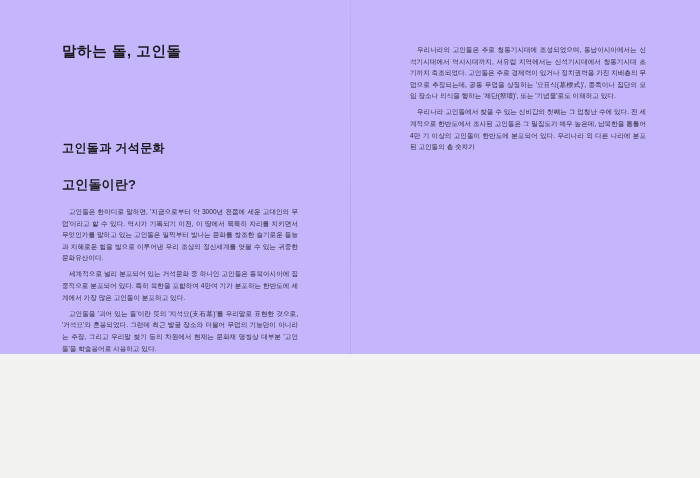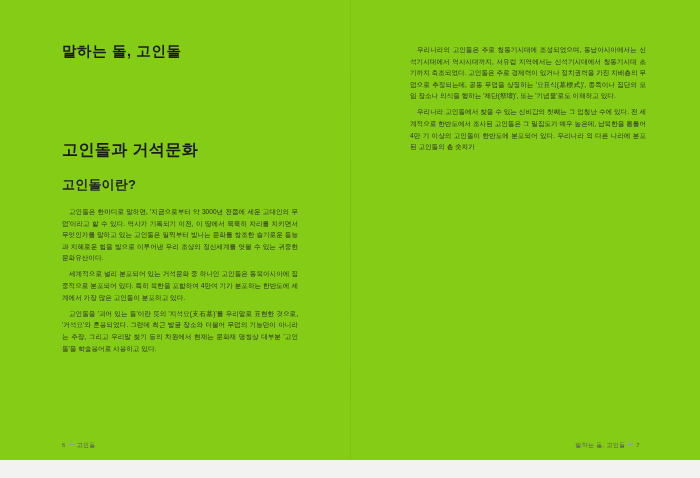--- a/index.html
+++ b/index.html
@@ -6,22 +6,22 @@
     margin: 0;
     padding: 0;
     background: #f2f2f0;
   }
   body {
     font-family: "Liberation Sans", sans-serif;
   }
   .page {
     position: relative;
     width: 700px;
-    height: 460px;
-    background: #84cc16;
+    height: 354px;
+    background: #c4b5fd;
     overflow: hidden;
   }
   .spine {
     position: absolute;
     left: 350px;
     top: 0;
     width: 1px;
     height: 478px;
     background: linear-gradient(to bottom, rgba(0,0,0,0.04), rgba(0,0,0,0.08), rgba(0,0,0,0.04));
   }
@@ -38,21 +38,21 @@
     top: 42px;
     font-size: 14.5px;
     font-weight: bold;
     letter-spacing: 0.6px;
     color: #1a1a1a;
   }
   .section-title {
     position: absolute;
     left: 62px;
     top: 140px;
-    font-size: 16px;
+    font-size: 12px;
     font-weight: bold;
     color: #1a1a1a;
     letter-spacing: 0.4px;
   }
   .sub-title {
     position: absolute;
     left: 62px;
     top: 176px;
     font-size: 13px;
     font-weight: bold;

